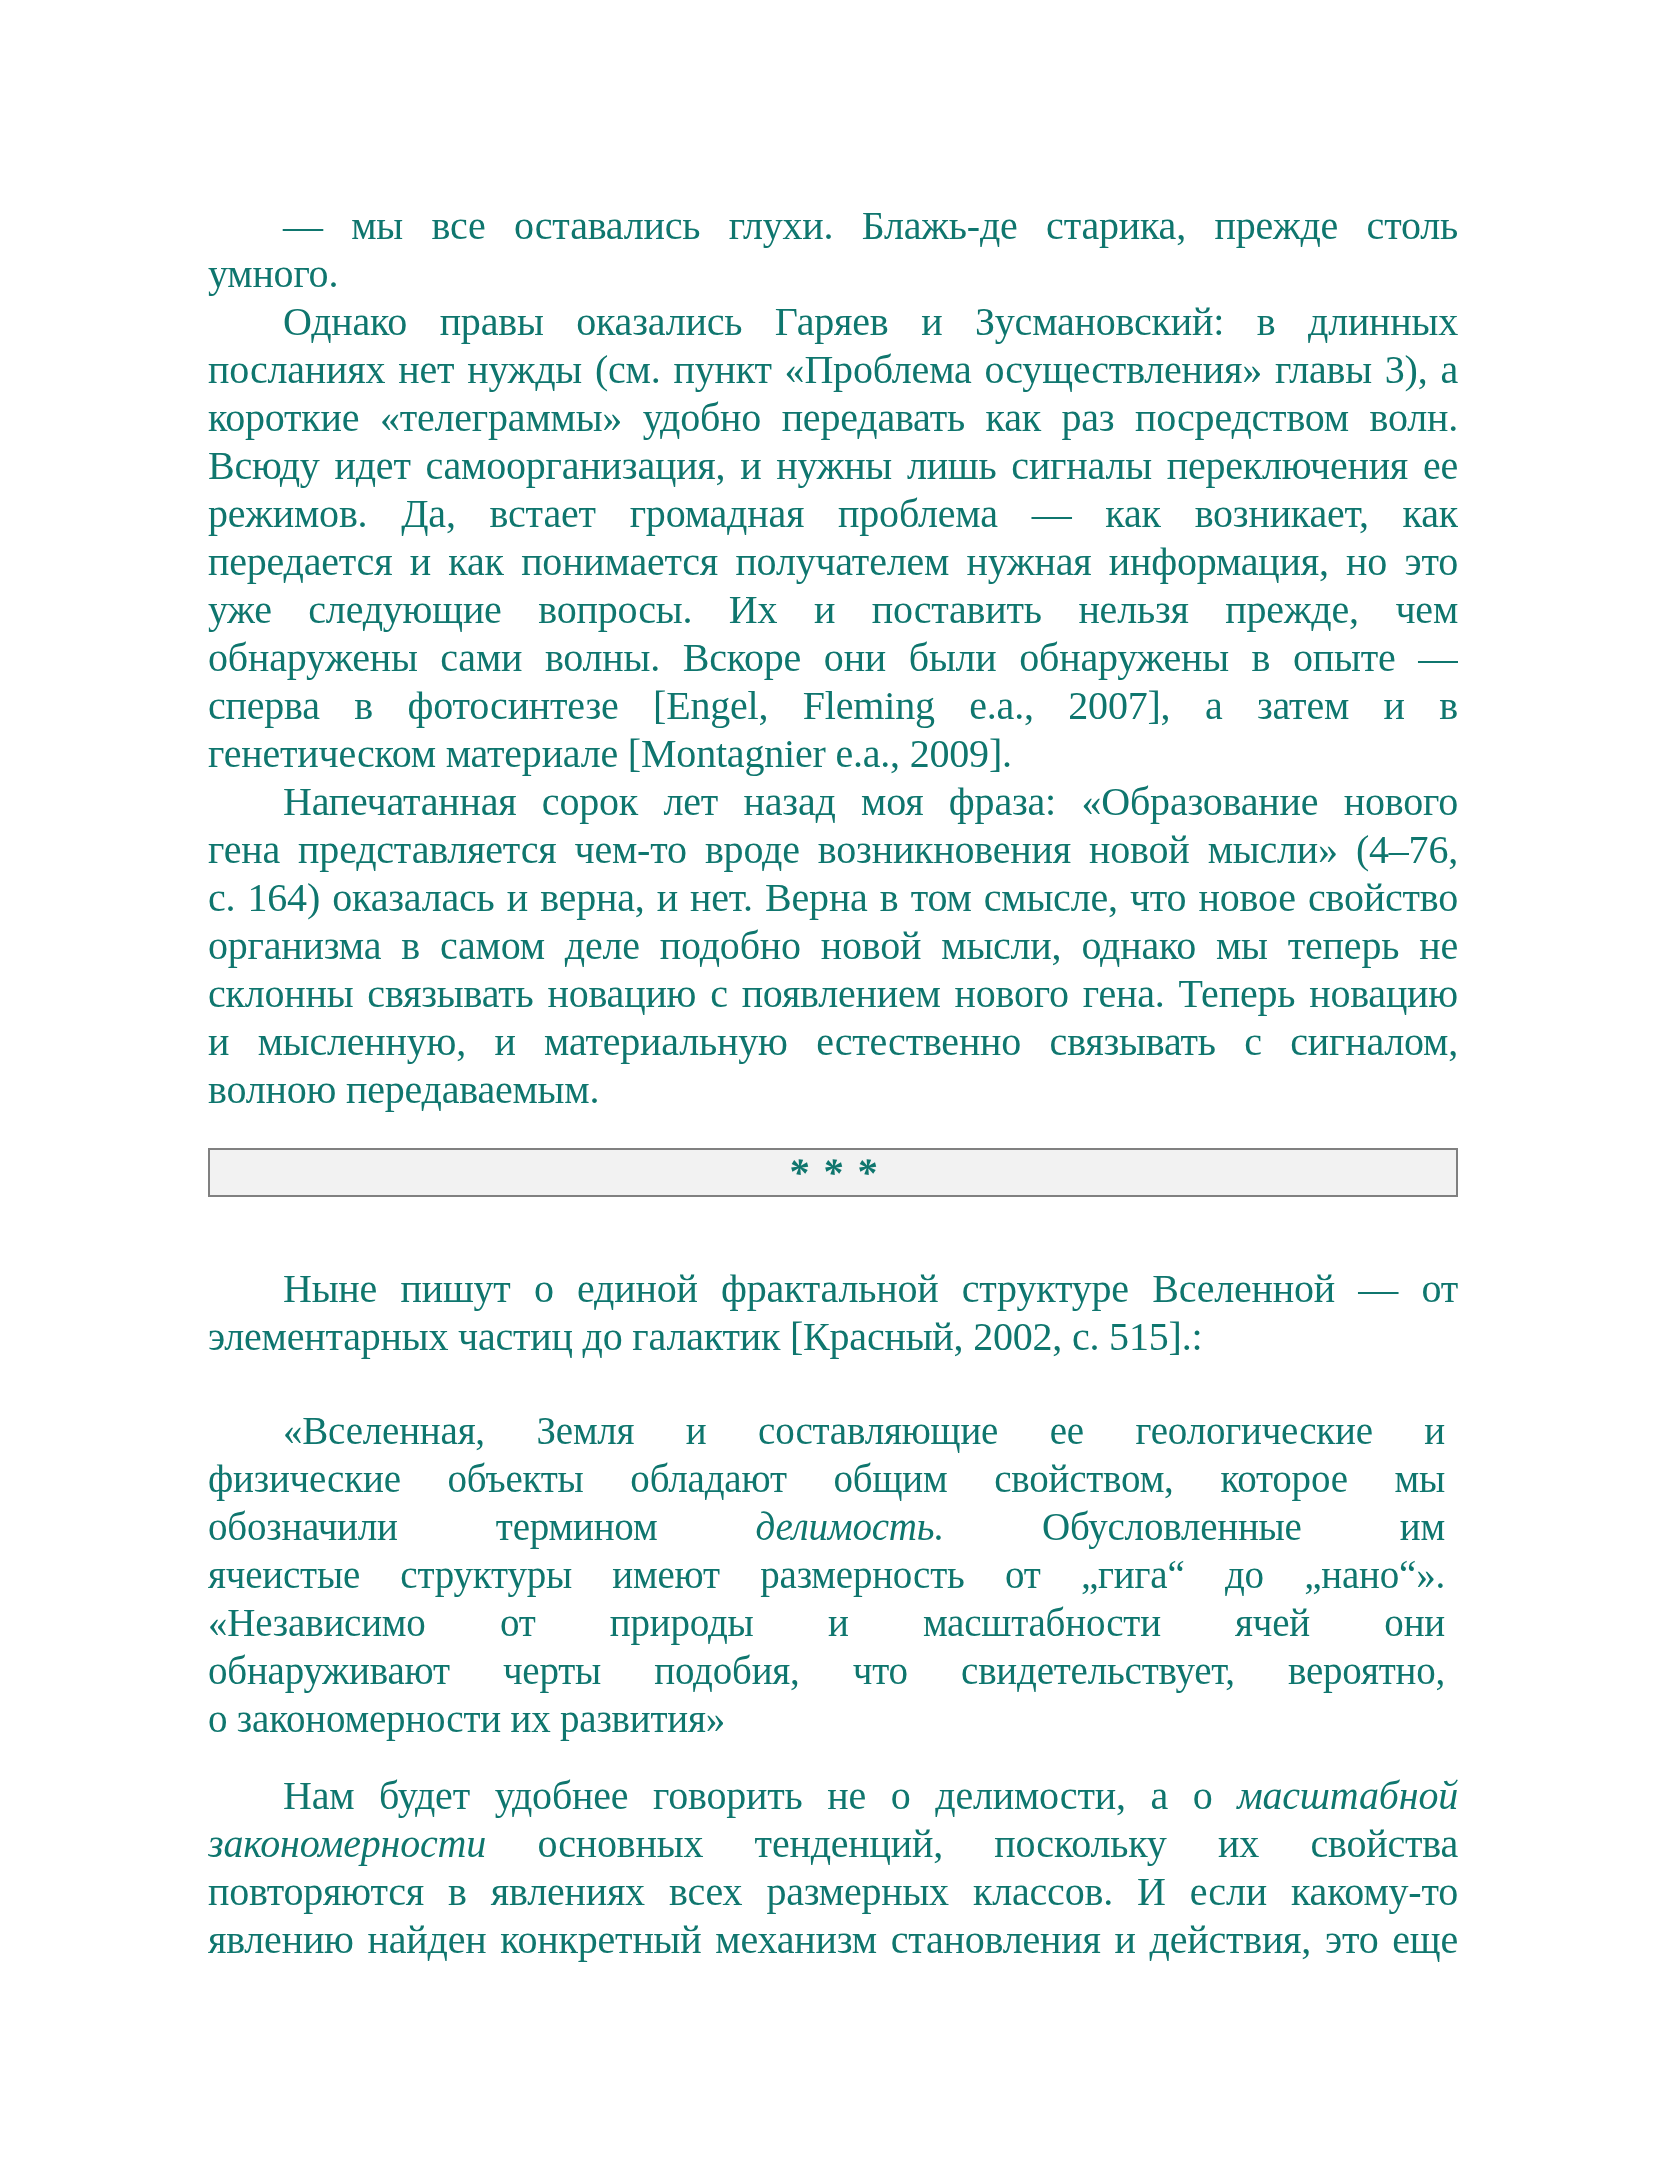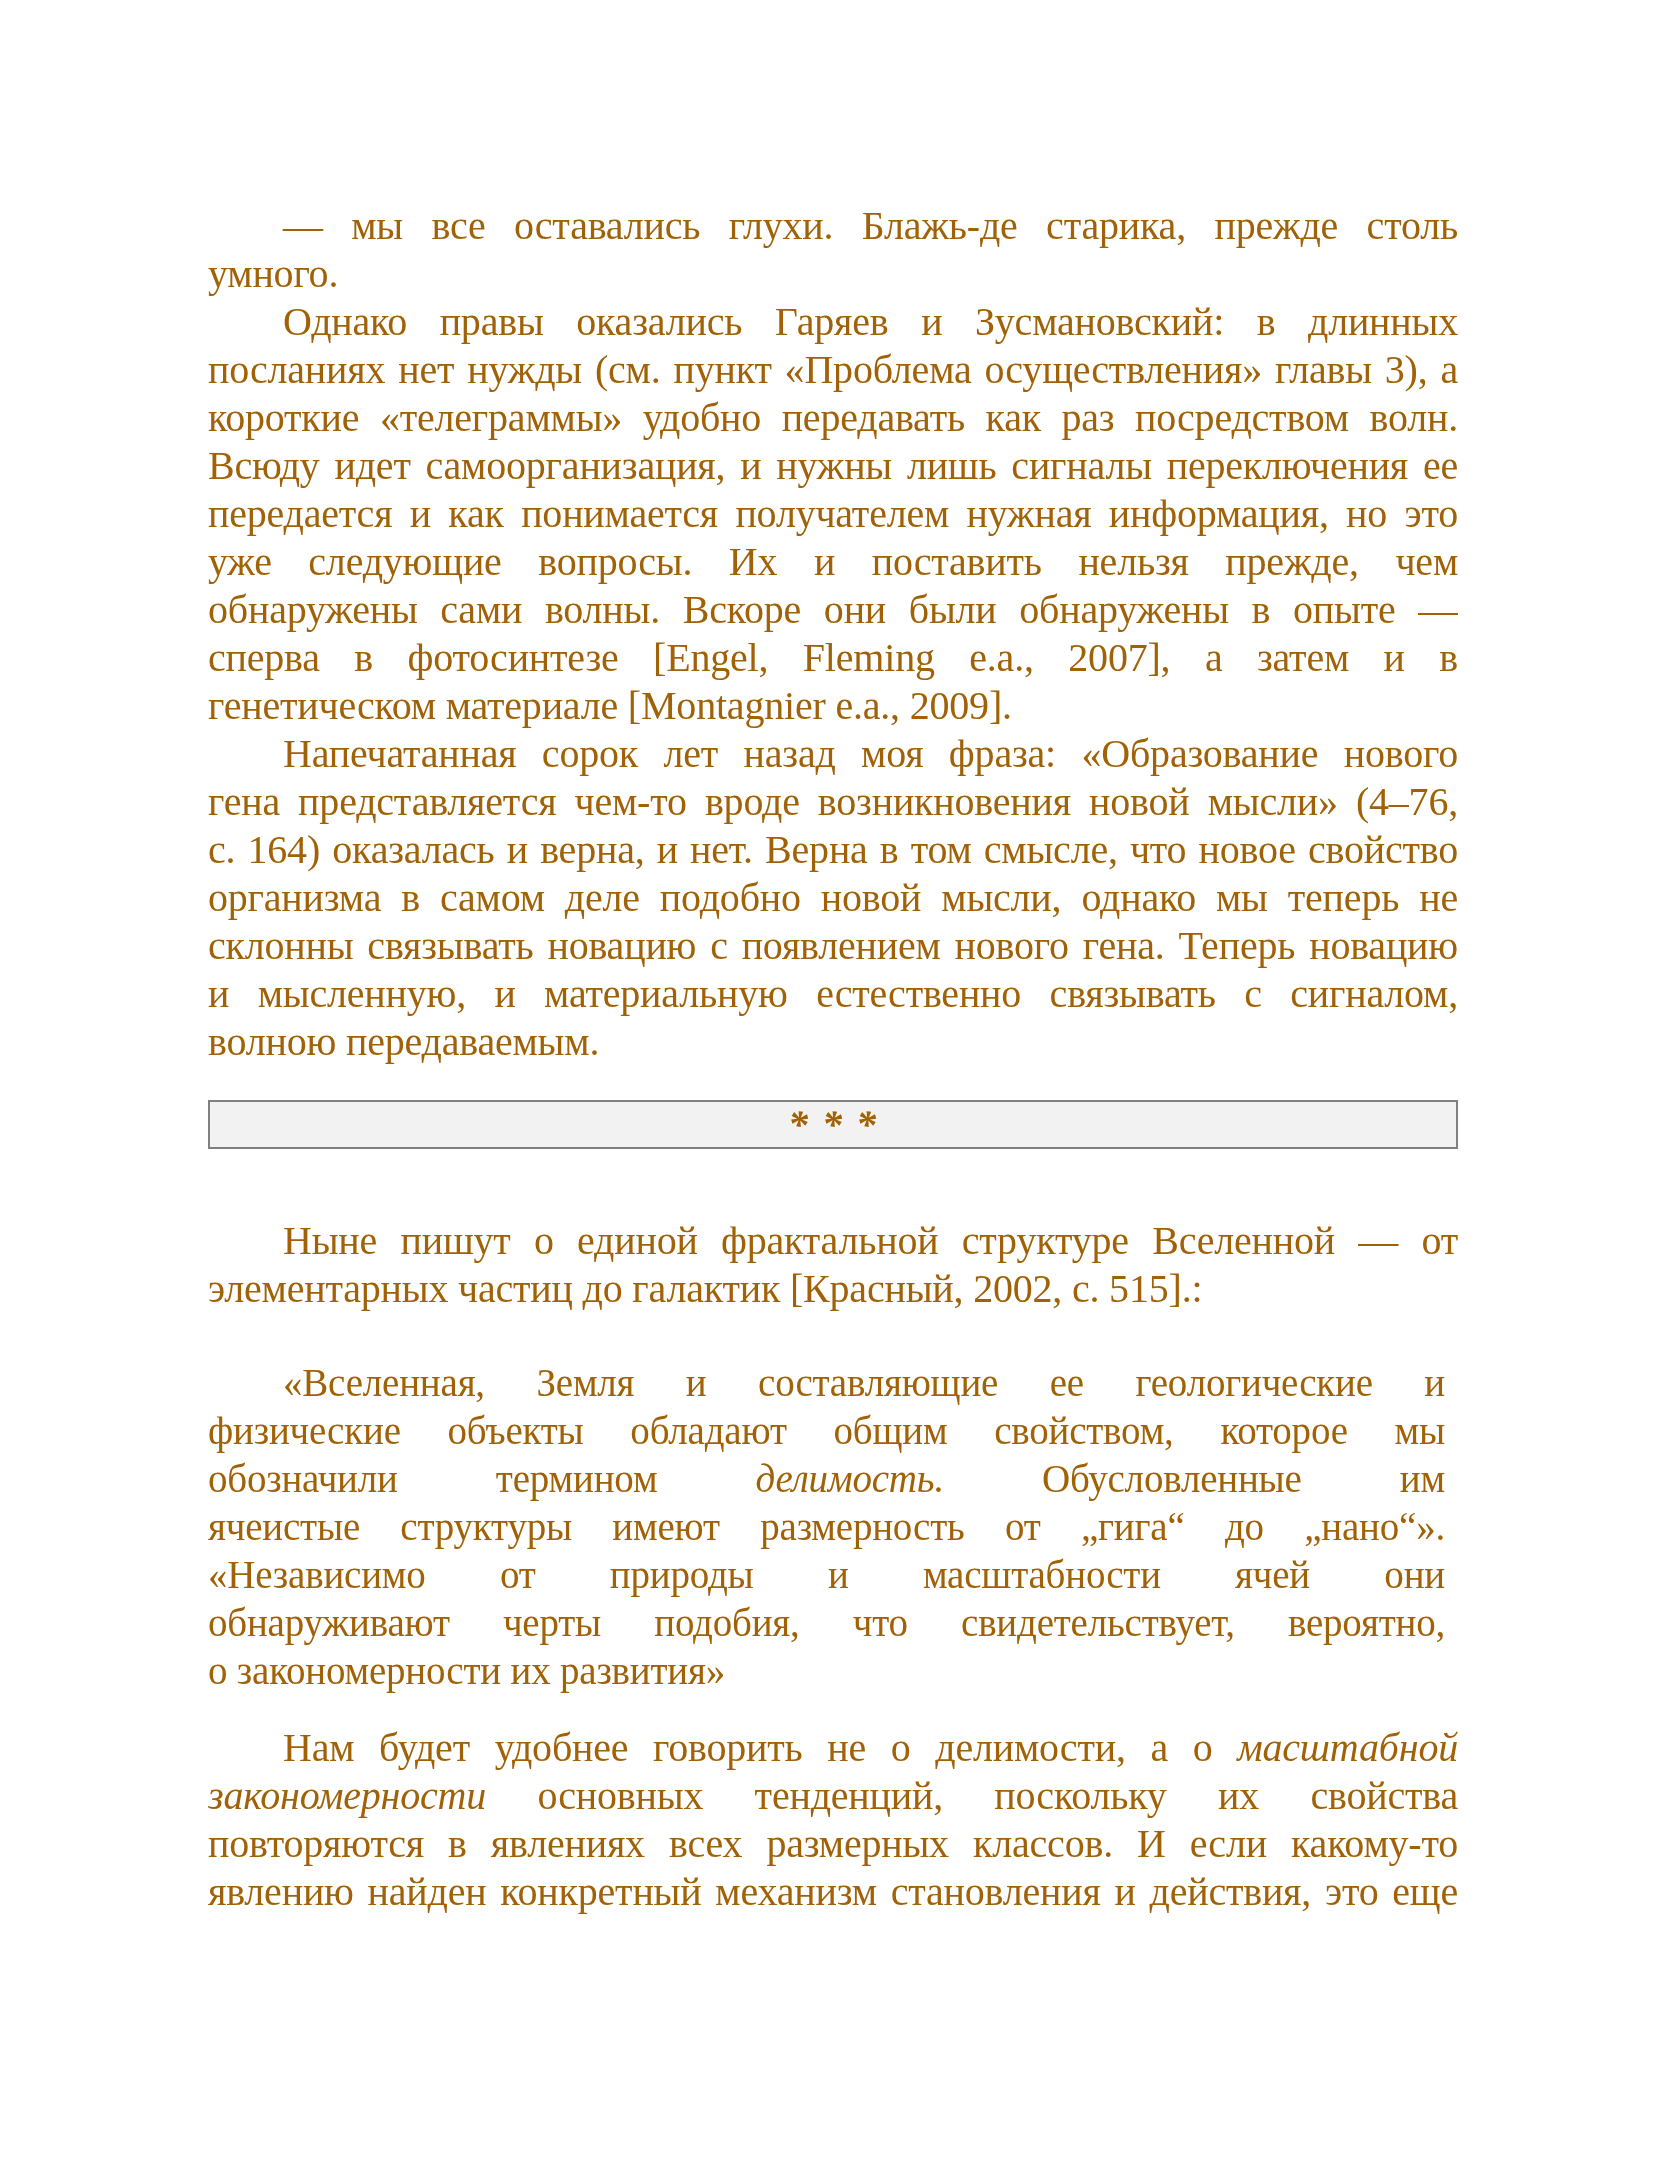--- a/index.html
+++ b/index.html
@@ -7,21 +7,21 @@
     padding: 0;
     background: #ffffff;
   }
   .page {
     position: relative;
     width: 1669px;
     height: 2160px;
     background: #ffffff;
     overflow: hidden;
     font-family: "Liberation Serif", "DejaVu Serif", serif;
-    color: #a16207;
+    color: #0f766e;
   }
   .text-column {
     position: absolute;
     left: 208px;
     top: 202px;
     width: 1250px;
   }
   .block { margin: 0; }
   .line {
     height: 48px;
@@ -69,20 +69,21 @@
   <div class="text-column" data-name="text-column">
       <div class="block paragraph" data-name="para-1">
         <div class="line first" data-name="text-line"><span data-name="text-segment">— мы все оставались глухи. Блажь-де старика, прежде столь</span></div>
         <div class="line last" data-name="text-line"><span data-name="text-segment">умного.</span></div>
       </div>
       <div class="block paragraph" data-name="para-2">
         <div class="line first" data-name="text-line"><span data-name="text-segment">Однако правы оказались Гаряев и Зусмановский: в длинных</span></div>
         <div class="line" data-name="text-line"><span data-name="text-segment">посланиях нет нужды (см. пункт «Проблема осуществления» главы 3), а</span></div>
         <div class="line" data-name="text-line"><span data-name="text-segment">короткие «телеграммы» удобно передавать как раз посредством волн.</span></div>
         <div class="line" data-name="text-line"><span data-name="text-segment">Всюду идет самоорганизация, и нужны лишь сигналы переключения ее</span></div>
+        <div class="line" data-name="text-line"><span data-name="text-segment">режимов. Да, встает громадная проблема — как возникает, как</span></div>
         <div class="line" data-name="text-line"><span data-name="text-segment">передается и как понимается получателем нужная информация, но это</span></div>
         <div class="line" data-name="text-line"><span data-name="text-segment">уже следующие вопросы. Их и поставить нельзя прежде, чем</span></div>
         <div class="line" data-name="text-line"><span data-name="text-segment">обнаружены сами волны. Вскоре они были обнаружены в опыте —</span></div>
         <div class="line" data-name="text-line"><span data-name="text-segment">сперва в фотосинтезе [Engel, Fleming e.a., 2007], а затем и в</span></div>
         <div class="line last" data-name="text-line"><span data-name="text-segment">генетическом материале [Montagnier e.a., 2009].</span></div>
       </div>
       <div class="block paragraph" data-name="para-3">
         <div class="line first" data-name="text-line"><span data-name="text-segment">Напечатанная сорок лет назад моя фраза: «Образование нового</span></div>
         <div class="line" data-name="text-line"><span data-name="text-segment">гена представляется чем-то вроде возникновения новой мысли» (4–76,</span></div>
         <div class="line" data-name="text-line"><span data-name="text-segment">с. 164) оказалась и верна, и нет. Верна в том смысле, что новое свойство</span></div>

